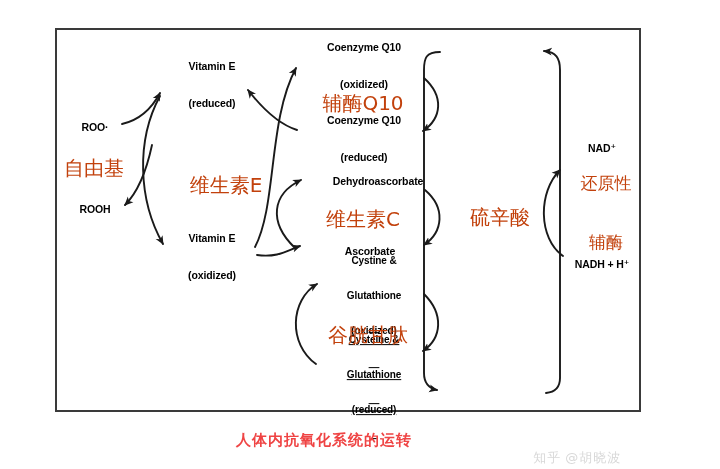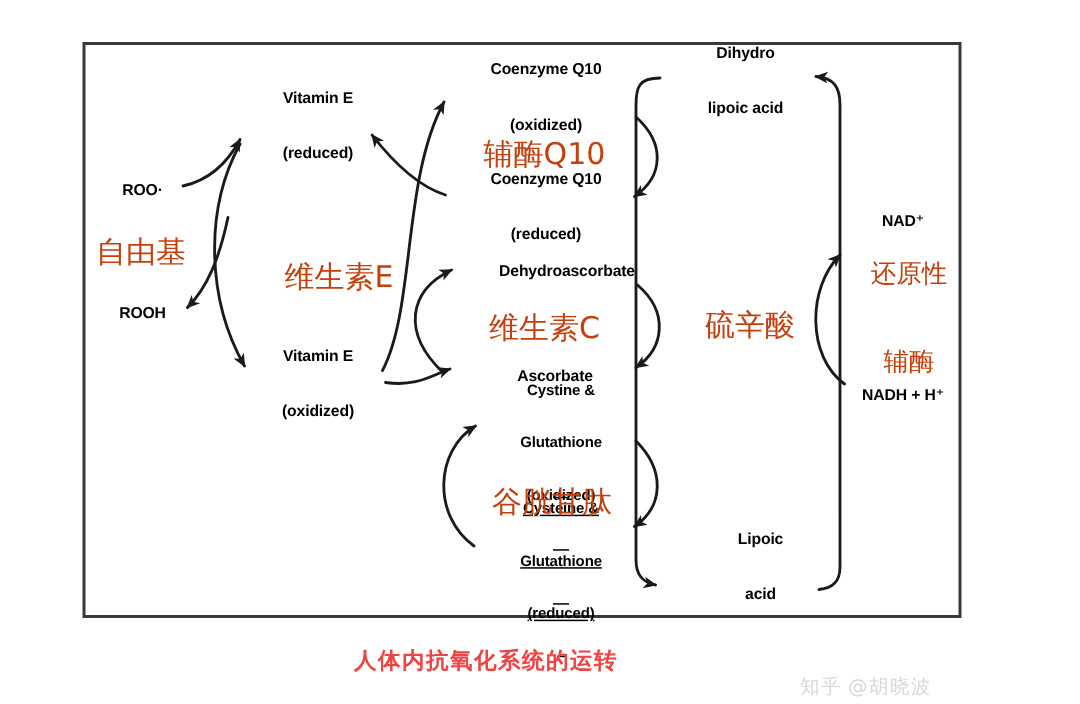--- a/index.html
+++ b/index.html
@@ -158,29 +158,21 @@
     <div>Glutathione</div>
     <div>(oxidized)</div>
   </div>
 
   <div class="lbl en-sm" style="left:374px; top:375px;text-decoration:underline;">
     <div>Cysteine &amp;</div>
     <div>Glutathione</div>
     <div>(reduced)</div>
   </div>
 
-  <div class="lbl en" style="left:497px; top:54px;">
-    <div>Dihydro</div>
-    <div>lipoic acid</div>
-  </div>
 
-  <div class="lbl en" style="left:507px; top:378px;">
-    <div>Lipoic</div>
-    <div>acid</div>
-  </div>
 
   <div class="lbl en" style="left:602px; top:148px;"><span>NAD⁺</span></div>
 
   <div class="lbl en" style="left:602px; top:264px;text-align:center;"><span>NADH + H⁺</span></div>
 
   <div class="cn big" style="left:94px; top:168px;"><span>自由基</span></div>
 
   <div class="cn big" style="left:226px; top:185px;"><span>维生素E</span></div>
 
   <div class="cn big" style="left:363px; top:103px;"><span>辅酶Q10</span></div>

